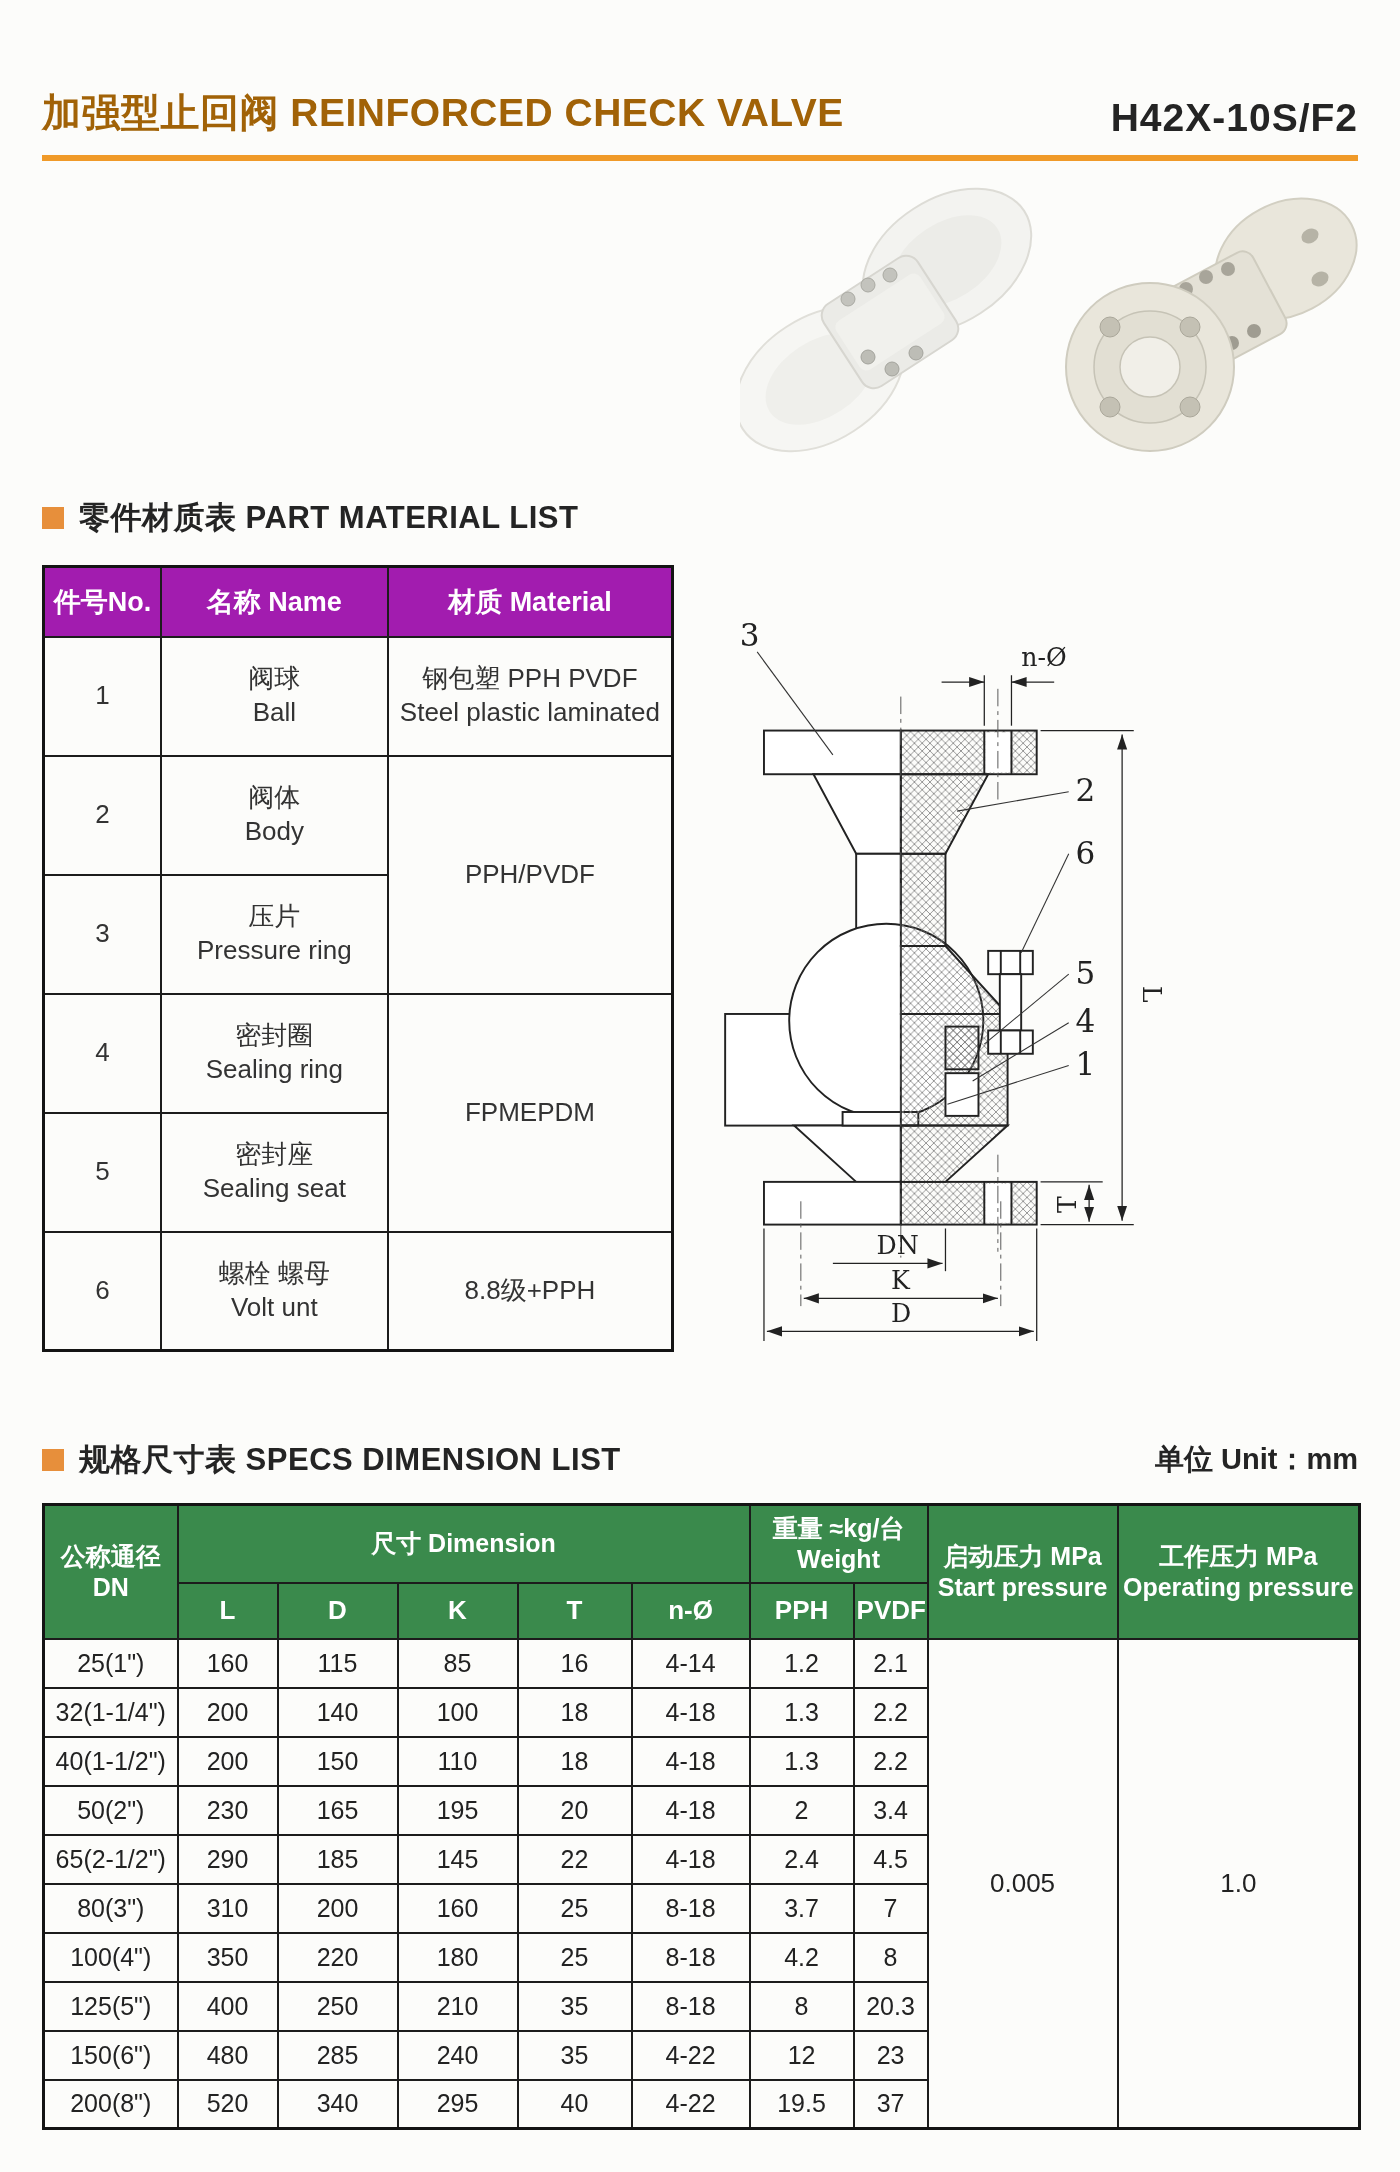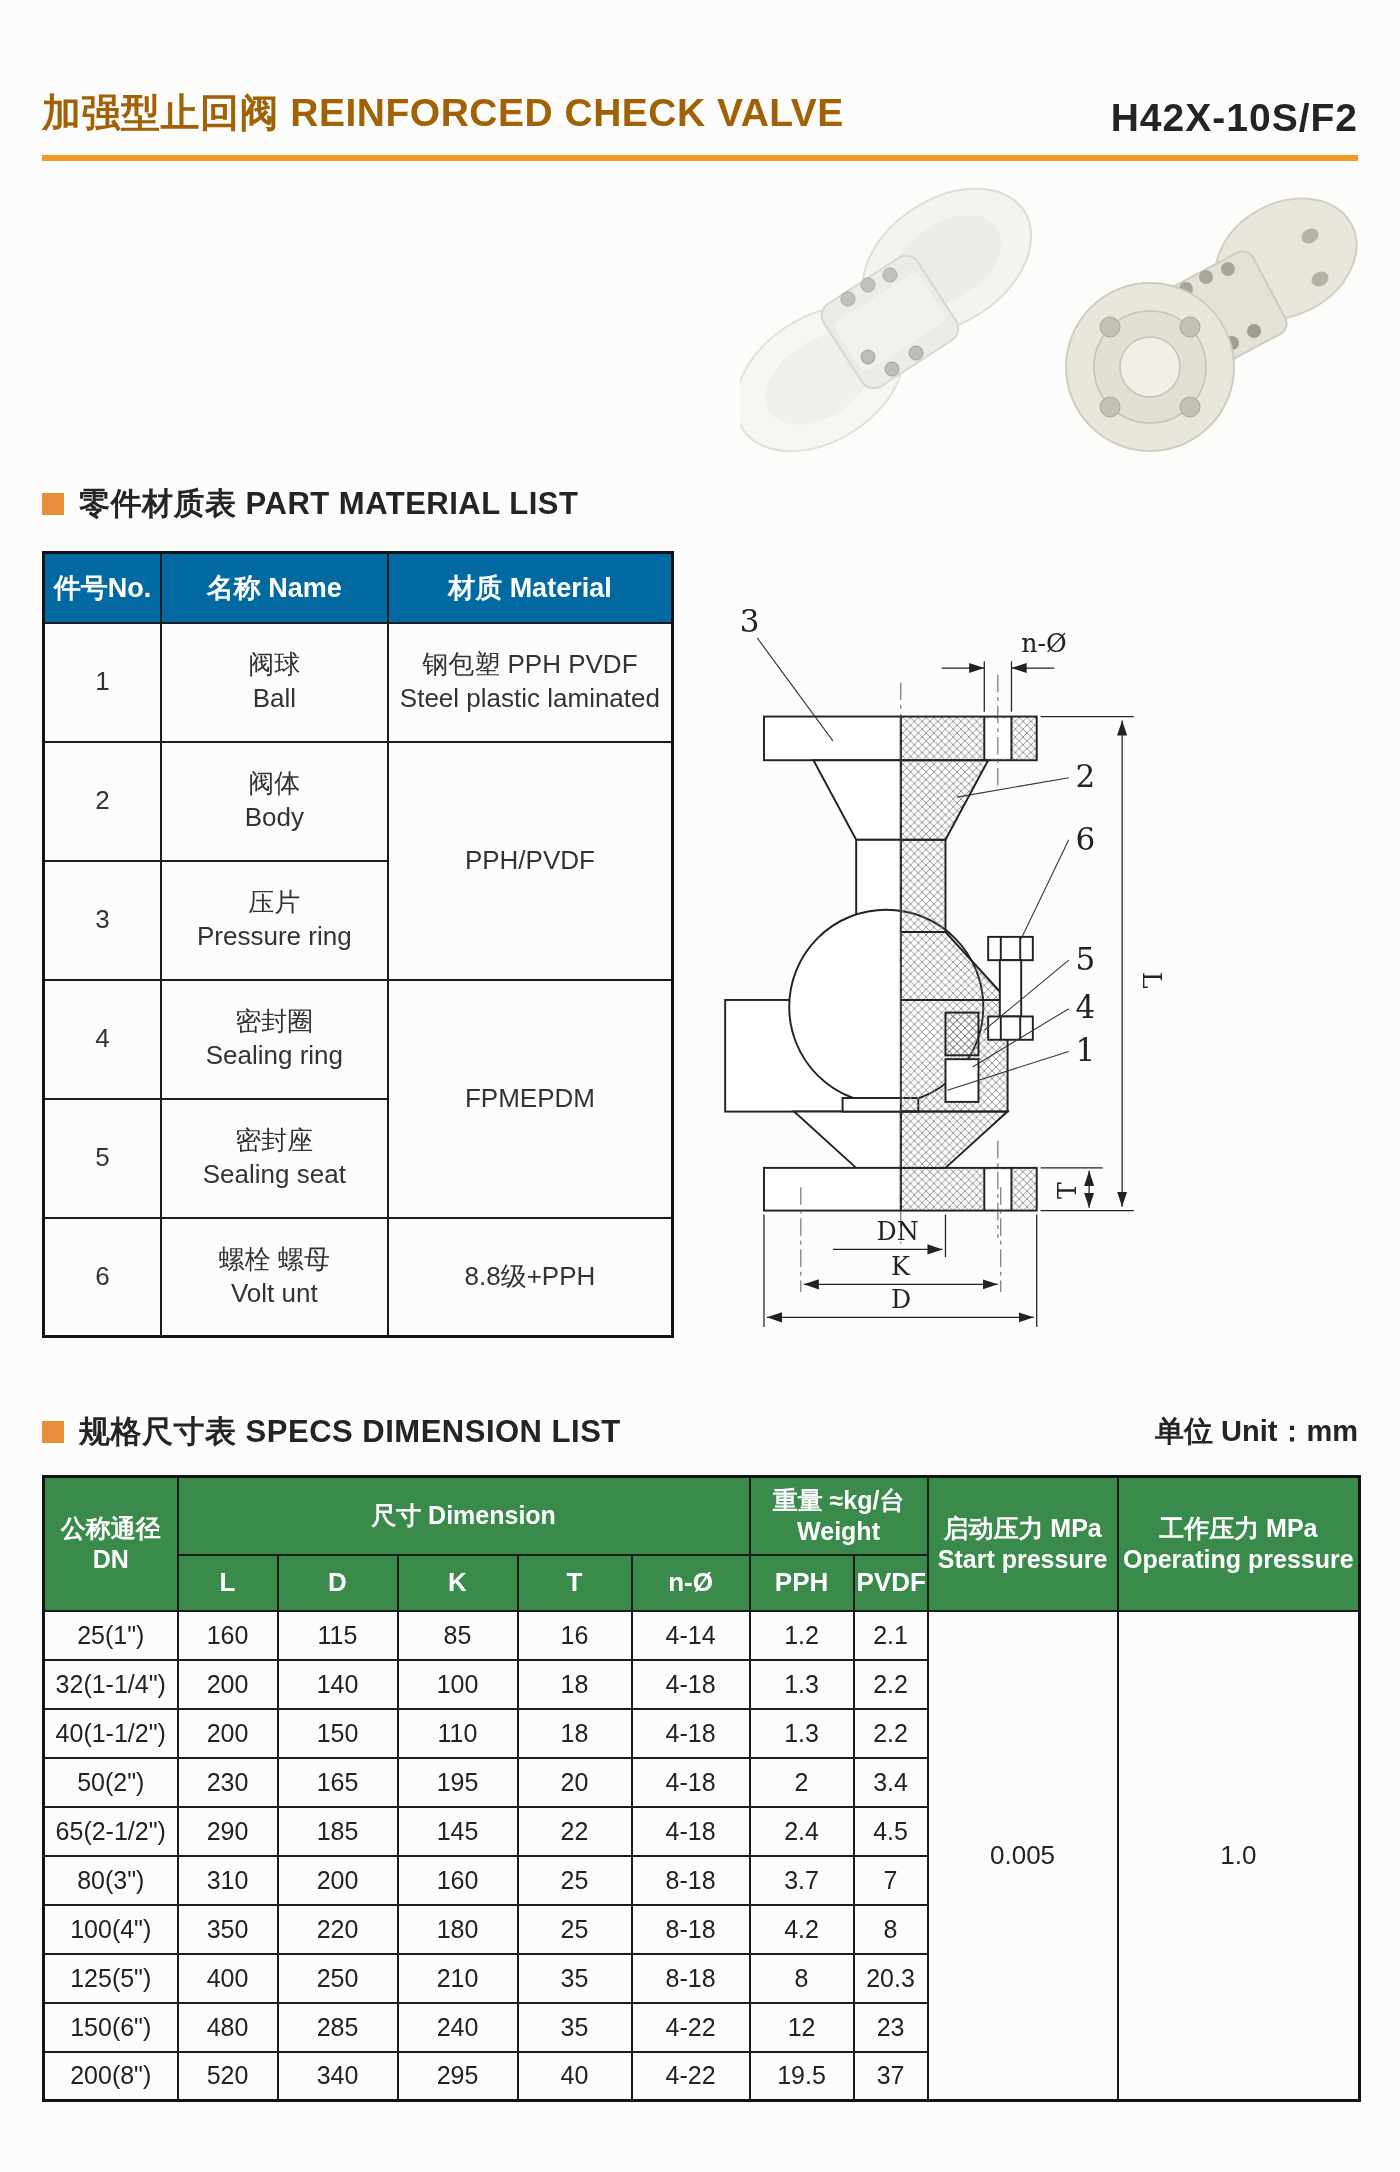--- a/index.html
+++ b/index.html
@@ -22,31 +22,31 @@
   
   .intro-row { display:flex; margin-top:34px; }
   .bullets { width:668px; flex:none; }
   .bullet { display:flex; font-size:27px; line-height:1.55; margin-bottom:28px; }
   .bullet .sq { width:17px; height:17px; background:#E78F3B; margin:11px 13px 0 0; flex:none; }
   .bullet.zh { color:#5c5c5c; }
   .bullet.en { color:#6f6f6f; text-align:justify; }
   .photos { flex:1; display:flex; justify-content:flex-end; gap:18px; margin-top:-14px; }
 
   
-  .section-title { display:flex; align-items:center; margin-top:30px; }
+  .section-title { display:flex; align-items:center; margin-top:44px; }
   .section-title .sq { width:22px; height:22px; background:#E78F3B; margin-right:15px; flex:none; }
   .section-title .txt { font-size:31px; font-weight:bold; color:#242424; letter-spacing:.5px; }
   .section-title .unit { margin-left:auto; font-size:29px; font-weight:bold; }
 
   
   .mid { display:flex; align-items:flex-start; margin-top:26px; }
   table { border-collapse:collapse; }
   table.parts { width:632px; flex:none; border:3px solid #141414; }
   .parts th, .parts td { border:2px solid #1c1c1c; text-align:center; vertical-align:middle; }
-  .parts thead th { background:#0369a1; color:#fff; height:70px; font-size:27px; font-weight:bold; }
+  .parts thead th { background:#a21caf; color:#fff; height:70px; font-size:27px; font-weight:bold; }
   .parts td { height:119px; font-size:26px; color:#333; line-height:1.3; padding:2px 6px; }
 
   .drawing-wrap { flex:1; padding-left:22px; }
   .drawing-wrap svg { display:block; margin:0 auto; }
   .cad-num { font-family:"DejaVu Serif", serif; font-size:32px; fill:#222; }
   .cad-dim { font-family:"DejaVu Serif", serif; font-size:26px; fill:#222; }
 
   
   table.specs { width:100%; margin-top:22px; border:3px solid #141414; table-layout:fixed; }
   .specs th, .specs td { border:2px solid #1c1c1c; text-align:center; vertical-align:middle; }

